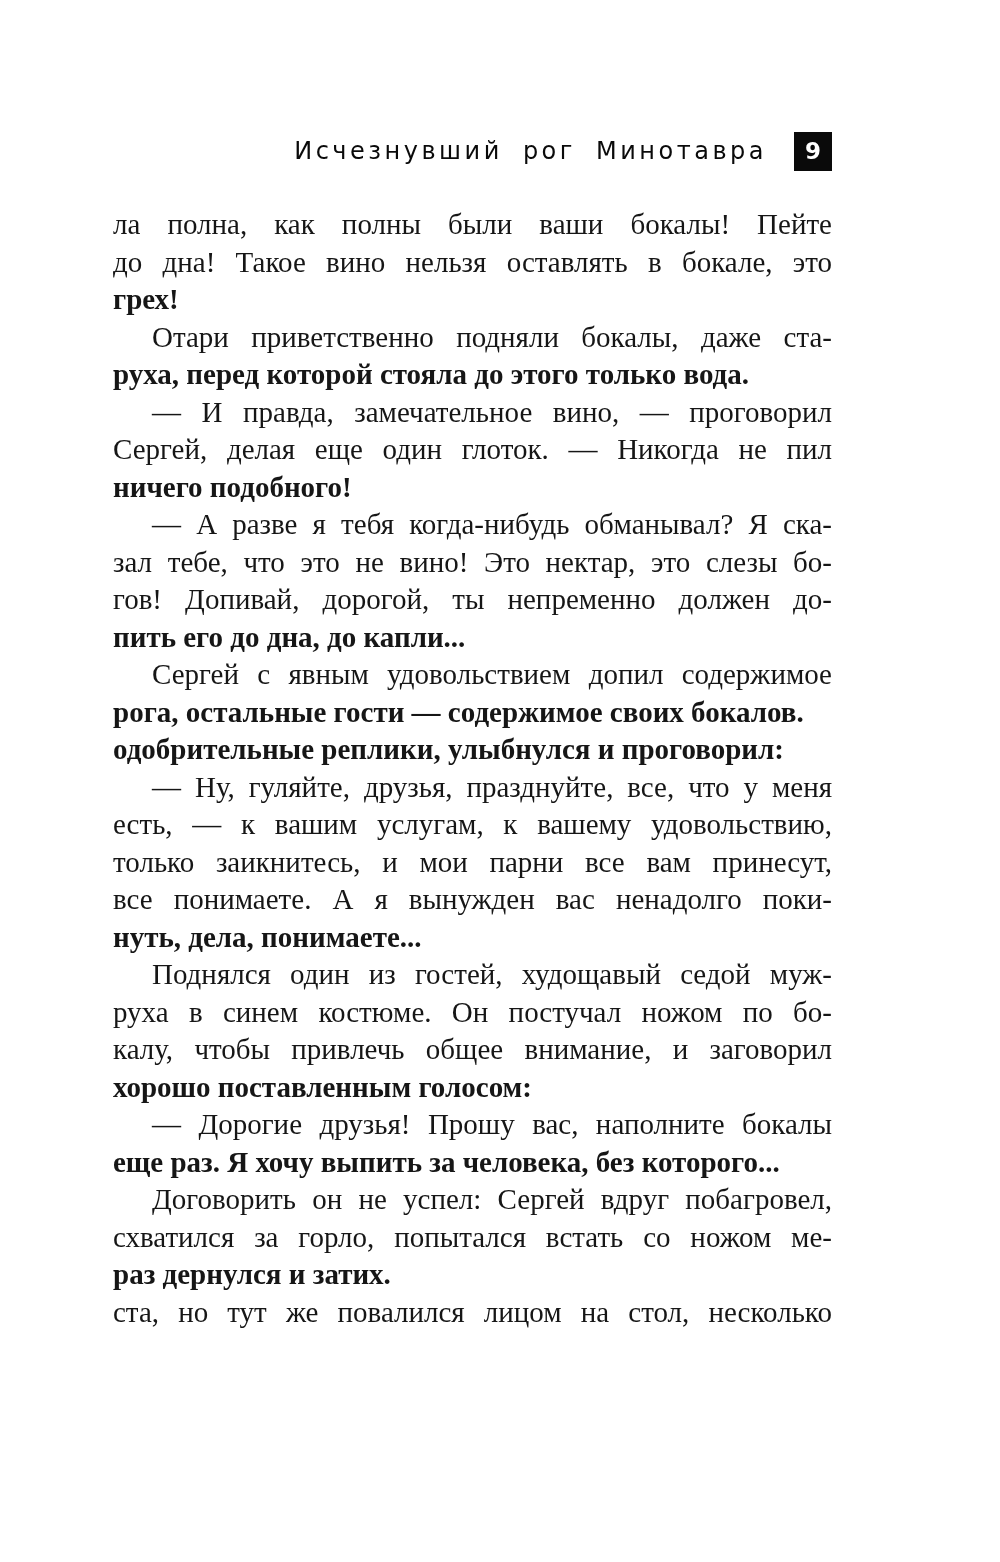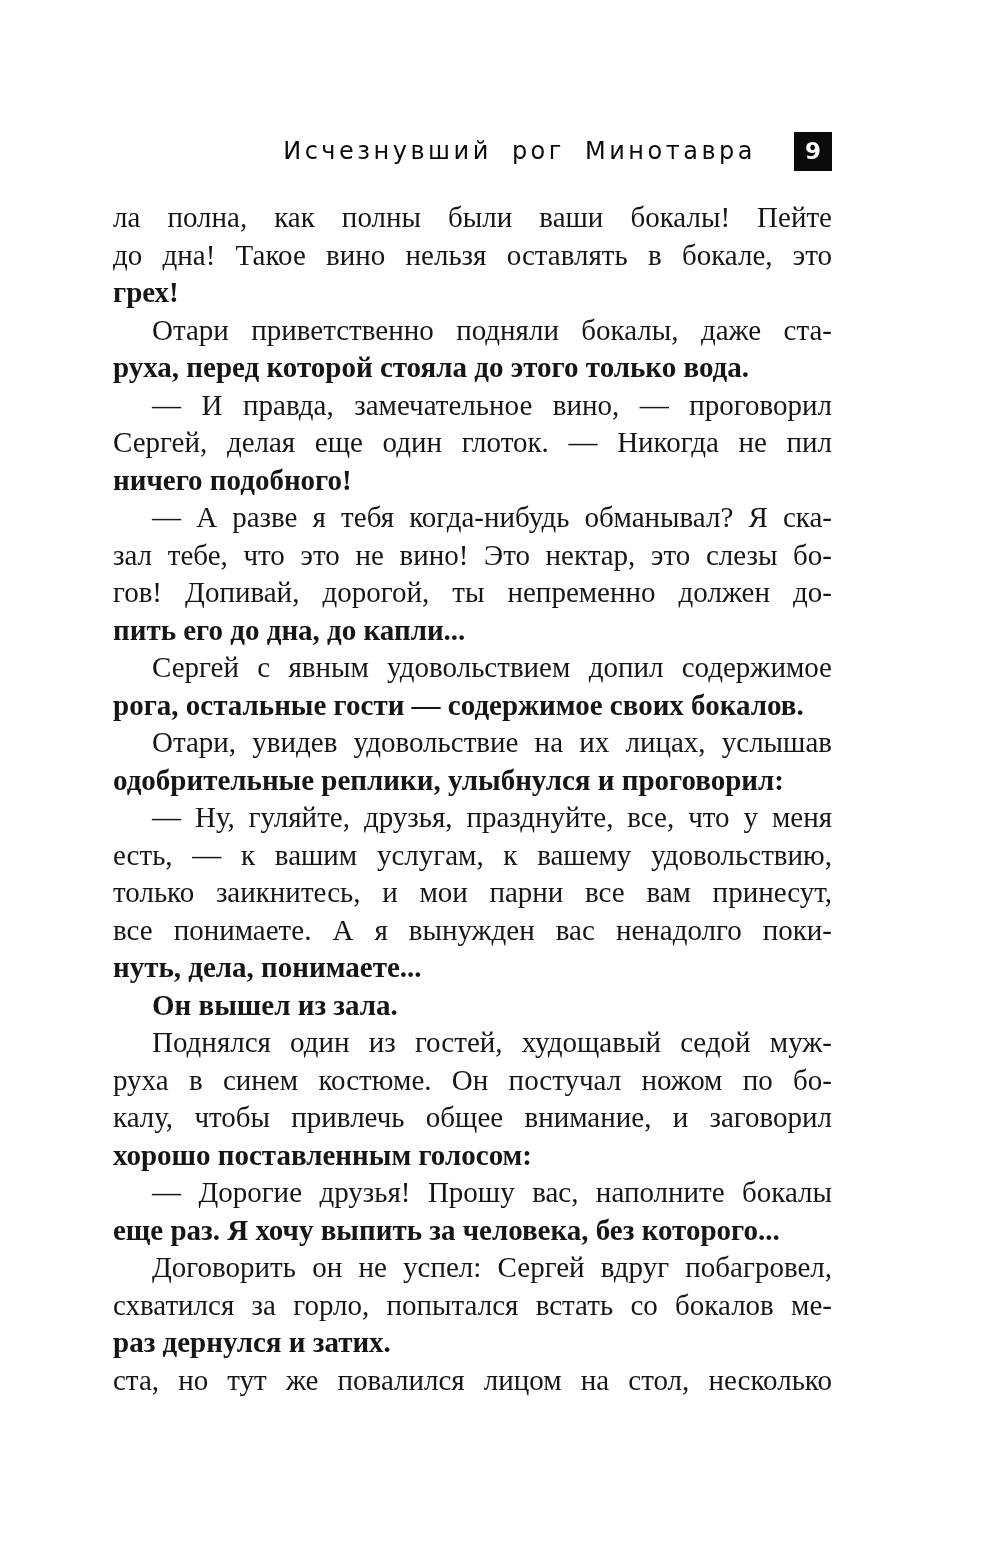--- a/index.html
+++ b/index.html
@@ -18,21 +18,21 @@
   
   .running-header {
     position: absolute;
     left: 113px;
     top: 130px;
     width: 719px;
     height: 42px;
     display: flex;
     justify-content: flex-end;
     align-items: center;
-    gap: 38px;
+    gap: 27px;
   }
   .running-title {
     font-family: "DejaVu Sans", sans-serif;
     font-size: 24px;
     font-weight: 500;
     letter-spacing: 3.5px;
     word-spacing: 9px;
     color: #0a0a0a;
     white-space: nowrap;
   }
@@ -46,21 +46,21 @@
     font-size: 23px;
     display: flex;
     align-items: center;
     justify-content: center;
     flex: 0 0 auto;
   }
   
   .book-text {
     position: absolute;
     left: 113px;
-    top: 199px;
+    top: 206px;
     width: 719px;
     font-size: 29px;
     line-height: 37.5px;
     color: #161616;
   }
   .para { margin: 0; }
   .line {
     text-align: justify;
     text-align-last: justify;
     
@@ -98,44 +98,40 @@
         <div class="line indent">— А разве я тебя когда-нибудь обманывал? Я ска-</div>
         <div class="line">зал тебе, что это не вино! Это нектар, это слезы бо-</div>
         <div class="line">гов! Допивай, дорогой, ты непременно должен до-</div>
         <div class="line end">пить его до дна, до капли...</div>
       </div>
       <div class="para">
         <div class="line indent">Сергей с явным удовольствием допил содержимое</div>
         <div class="line end">рога, остальные гости — содержимое своих бокалов.</div>
       </div>
       <div class="para">
-        <div class="line indent">Отари, увидев удовольствие на их лицах, услышав</div>
         <div class="line end">одобрительные реплики, улыбнулся и проговорил:</div>
       </div>
       <div class="para">
         <div class="line indent">— Ну, гуляйте, друзья, празднуйте, все, что у меня</div>
         <div class="line">есть, — к вашим услугам, к вашему удовольствию,</div>
         <div class="line">только заикнитесь, и мои парни все вам принесут,</div>
         <div class="line">все понимаете. А я вынужден вас ненадолго поки-</div>
         <div class="line end">нуть, дела, понимаете...</div>
-      </div>
-      <div class="para">
-        <div class="line end indent">Он вышел из зала.</div>
       </div>
       <div class="para">
         <div class="line indent">Поднялся один из гостей, худощавый седой муж-</div>
         <div class="line">руха в синем костюме. Он постучал ножом по бо-</div>
         <div class="line">калу, чтобы привлечь общее внимание, и заговорил</div>
         <div class="line end">хорошо поставленным голосом:</div>
       </div>
       <div class="para">
         <div class="line indent">— Дорогие друзья! Прошу вас, наполните бокалы</div>
         <div class="line end">еще раз. Я хочу выпить за человека, без которого...</div>
       </div>
       <div class="para">
         <div class="line indent">Договорить он не успел: Сергей вдруг побагровел,</div>
-        <div class="line">схватился за горло, попытался встать со бокалов ме-</div>
+        <div class="line">схватился за горло, попытался встать со ножом ме-</div>
         <div class="line end">раз дернулся и затих.</div>
         <div class="line">ста, но тут же повалился лицом на стол, несколько</div>
       </div>
     </div>
 
 </div>
 
 </body></html>

